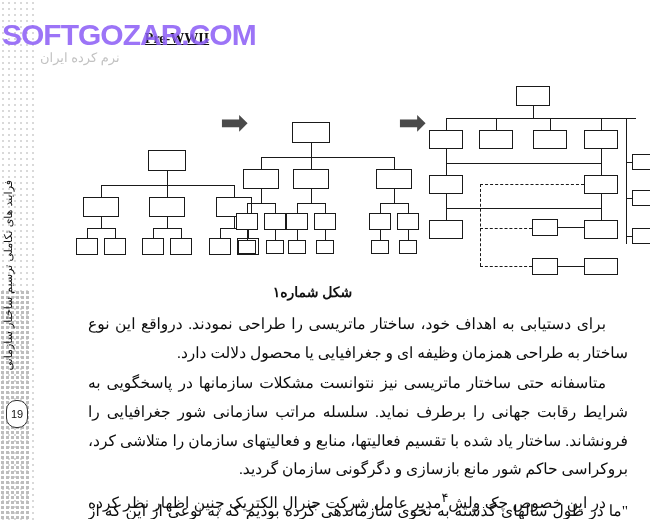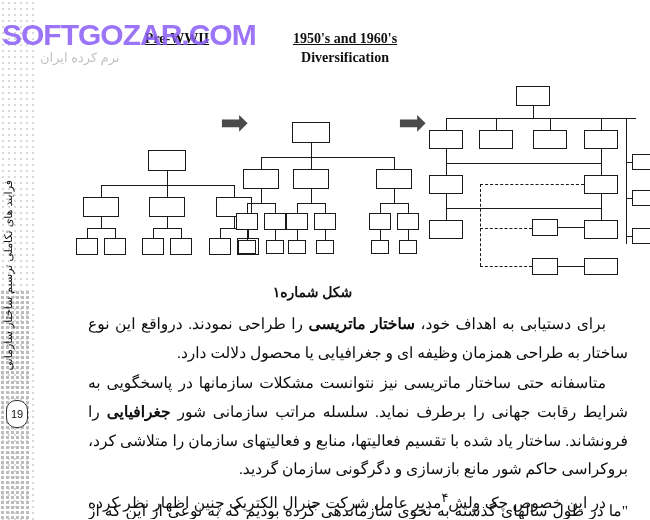--- a/index.html
+++ b/index.html
@@ -176,21 +176,21 @@
     font-family: "Liberation Serif", serif;
     font-size: 15.5px;
     line-height: 1.85;
     color: #0d0d0d;
     z-index: 4;
   }
   .body-text p {
     margin: 0 0 2px 0;
     text-indent: 22px;
   }
-  .body-text b { font-weight: bold; margin-top: 12px; }
+  .body-text b { font-weight: normal; margin-top: 12px; }
   .clip-last {
     position: absolute;
     top: 497px;
     right: 22px;
     width: 540px;
     height: 22px;
     overflow: hidden;
     direction: rtl;
     text-align: justify;
     font-family: "Liberation Serif", serif;
@@ -211,24 +211,20 @@
   <div class="wm-sub">نرم کرده ایران</div>
 </div>
 
 <div class="side-vert">فرایند های تکاملی ترسیم ساختار سازمانی</div>
 <div class="page-num-circle">19</div>
 
 <div class="figure">
 
   <div class="fig-title" style="left:32px; top:16px; width:170px;">
     <span class="u">Pre-WWII</span><br>
-  </div>
-  <div class="fig-title" style="left:195px; top:16px; width:180px;">
-    <span class="u">1950's and 1960's</span><br>
-    <span>Diversification</span>
   </div>
 
   <div class="arrow" style="left:160px; top:92px; font-size:34px; line-height:34px;">➡</div>
   <div class="arrow" style="left:338px; top:92px; font-size:34px; line-height:34px;">➡</div>
 
   <div class="node" style="left:88px; top:136px; width:38px; height:21px;"></div>
   <div class="ln v" style="left:107px; top:157px; height:14px;"></div>
   <div class="ln h" style="left:41px; top:171px; width:133px;"></div>
   <div class="ln v" style="left:41px; top:171px; height:12px;"></div>
   <div class="ln v" style="left:107px; top:171px; height:12px;"></div>

